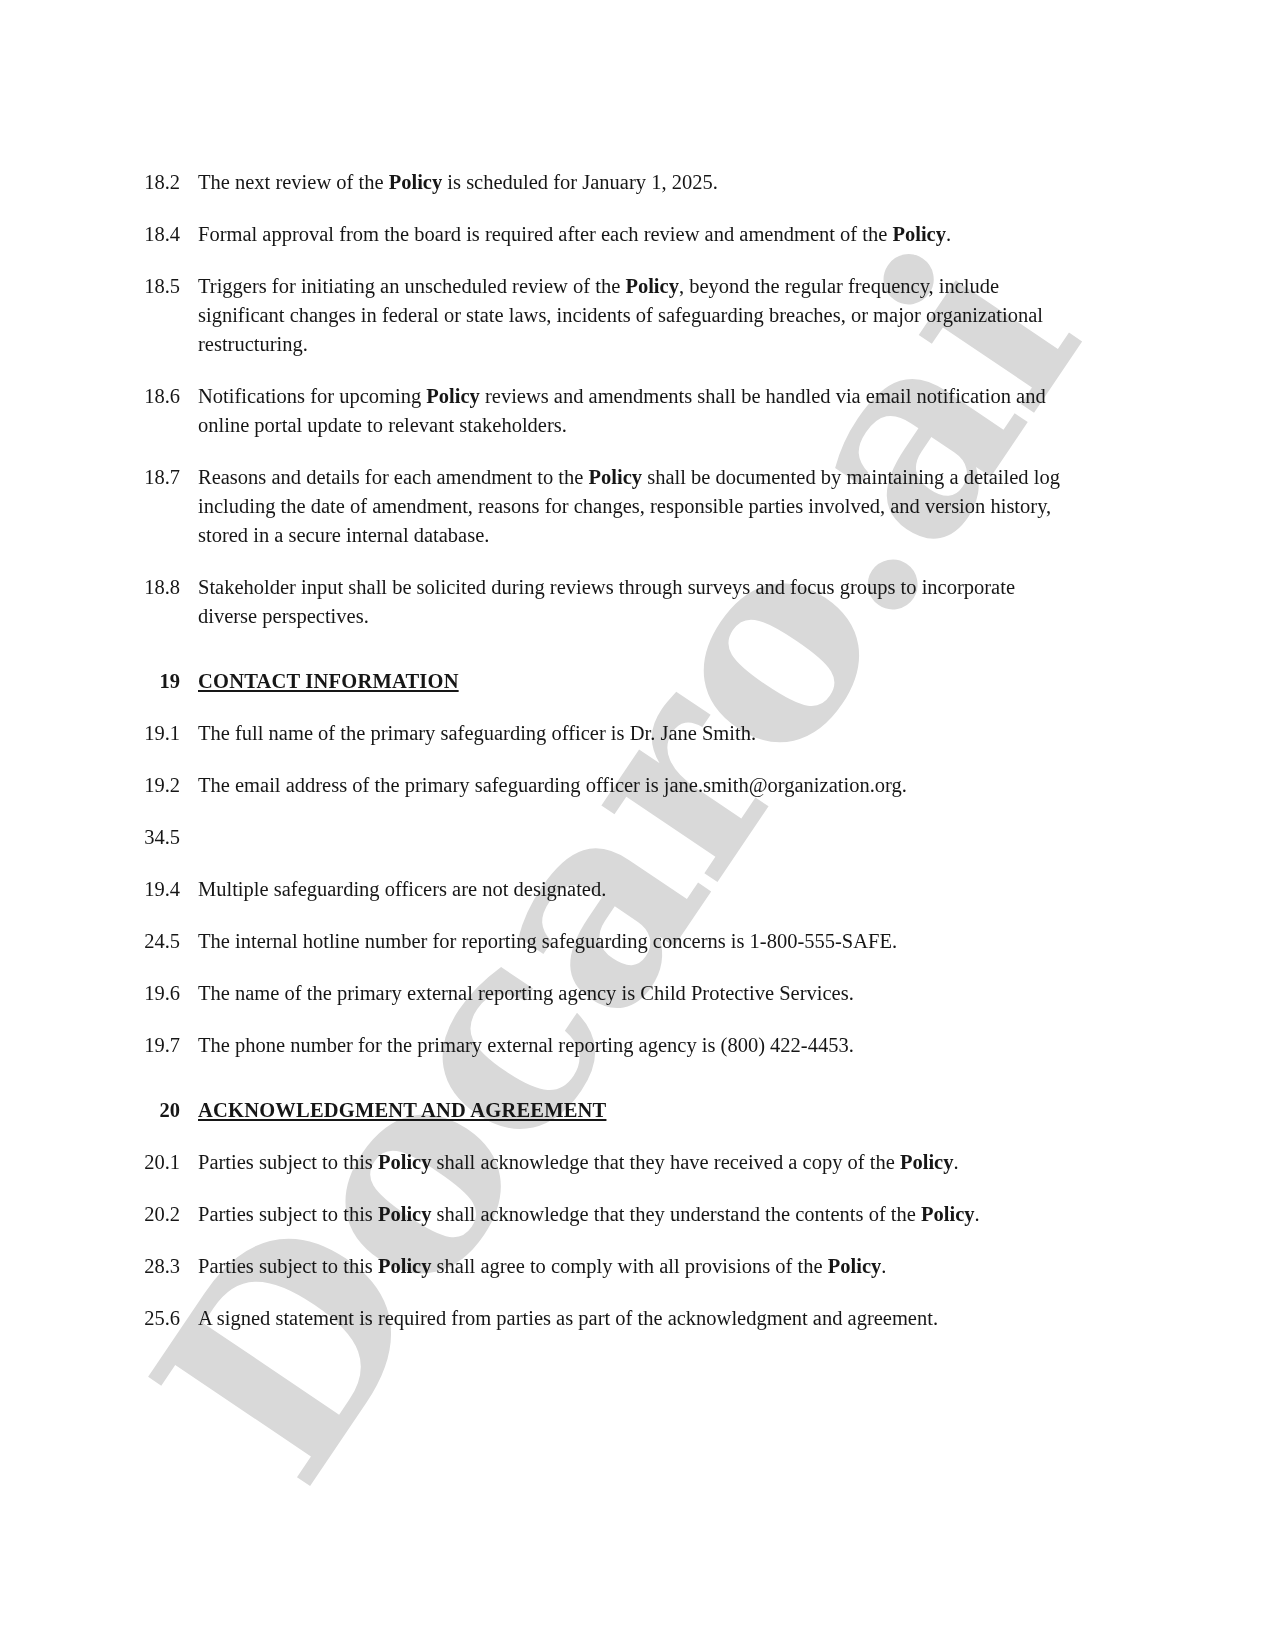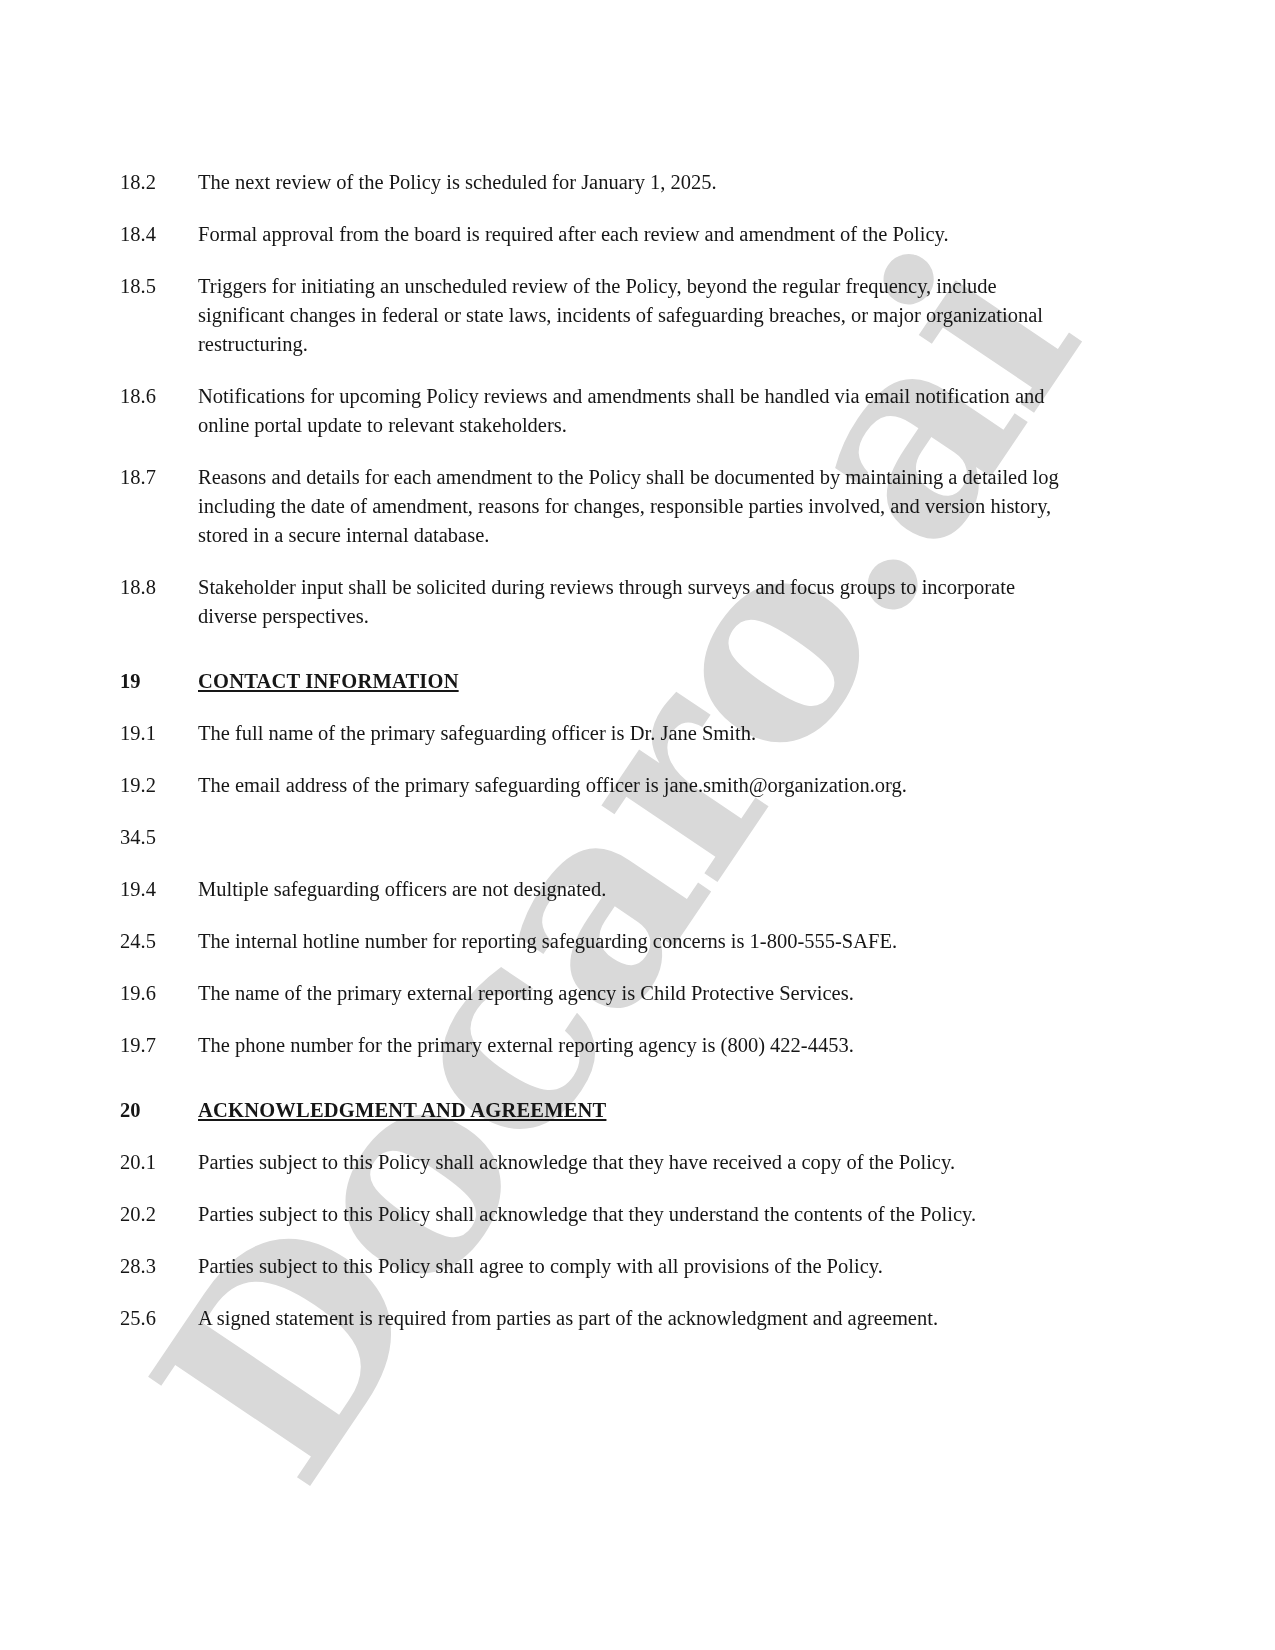--- a/index.html
+++ b/index.html
@@ -43,36 +43,36 @@
     z-index: 1;
     font-size: 20.5px;
     line-height: 29px;
   }
   .row {
     display: flex;
     margin-bottom: 23px;
   }
   .row .num {
     flex: 0 0 60px;
-    text-align: left;
+    text-align: right;
     margin-right: 18px;
     font-family: Liberation Serif, serif;
   }
   .row .txt {
     width: 878px;
   }
   .row.heading {
     margin-top: 36px;
     font-weight: 700;
   }
   .row.heading .txt {
     letter-spacing: 0.2px;
     text-decoration: underline;
   }
-  b { font-weight: 400; }
+  b { font-weight: 700; }
 </style>
 </head>
 <body>
 
 <div class="page">
   <div class="watermark" style="color: rgb(217, 217, 217); transform: translate(-50%, -50%) rotate(-56deg);">Docaro.ai</div>
   <div class="content">
       <div class="row clause">
         <div class="num">18.2</div>
         <div class="txt">The next review of the <b>Policy</b> is scheduled for January 1, 2025.</div>

